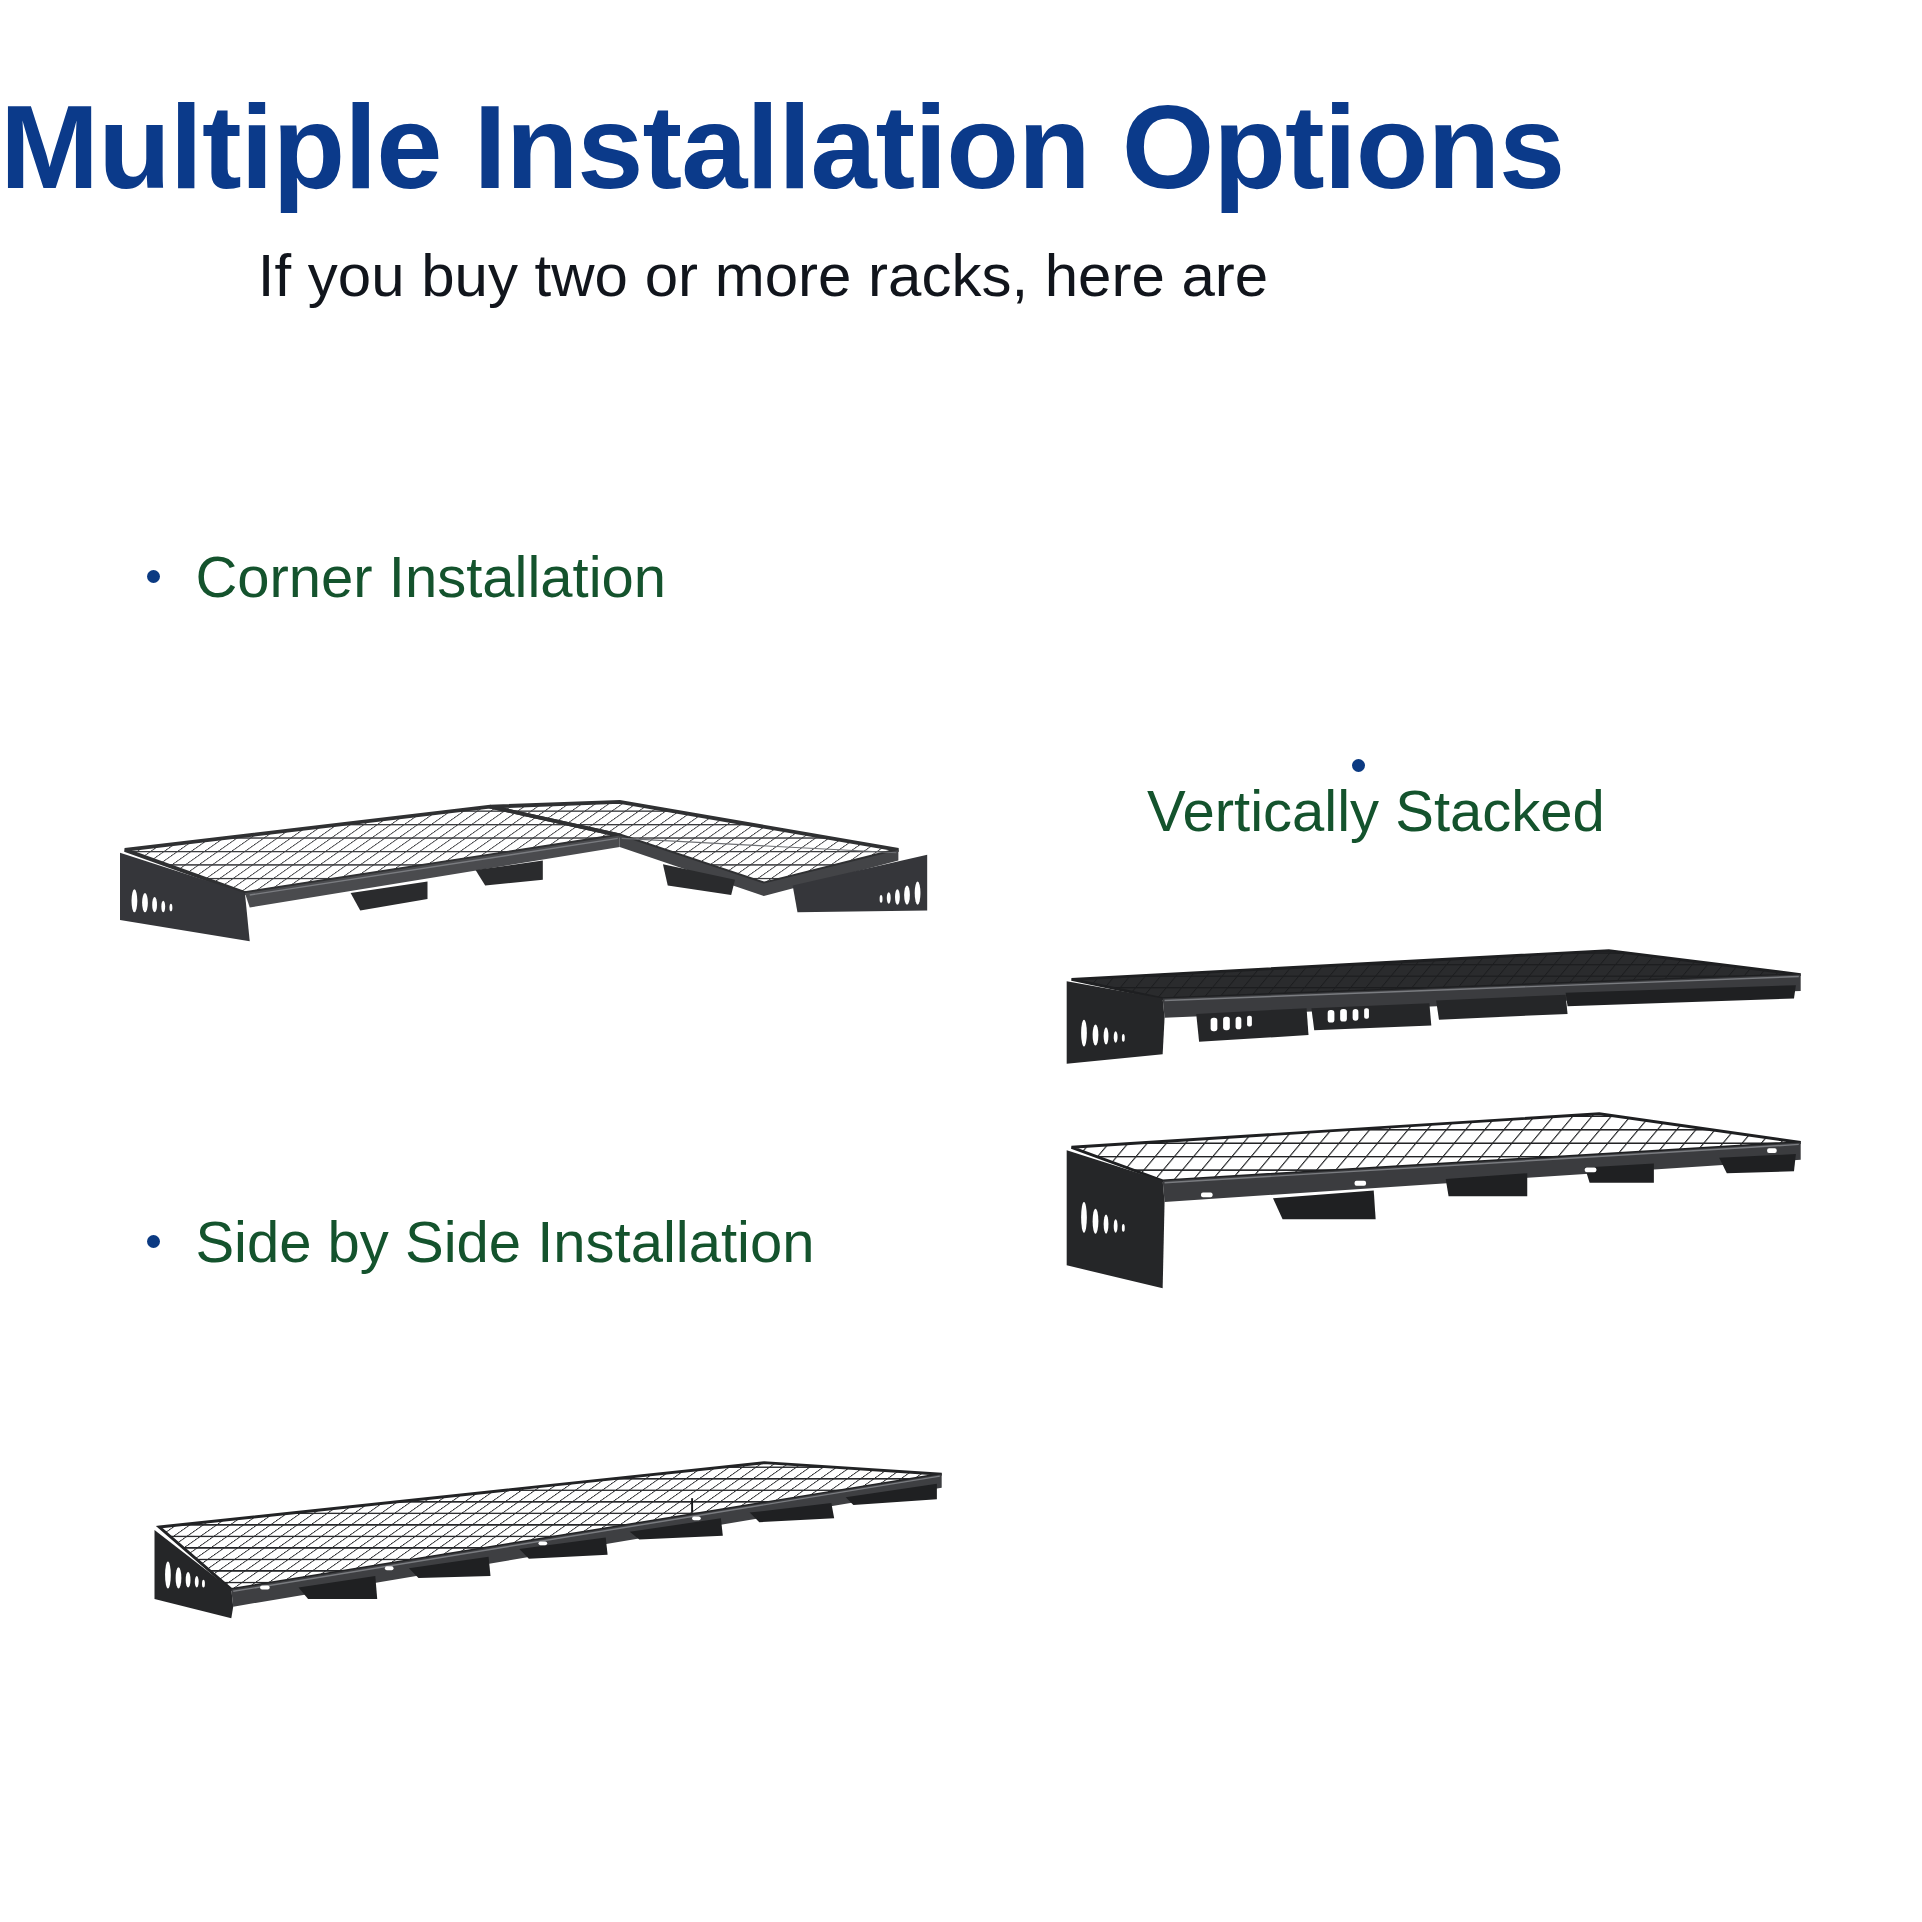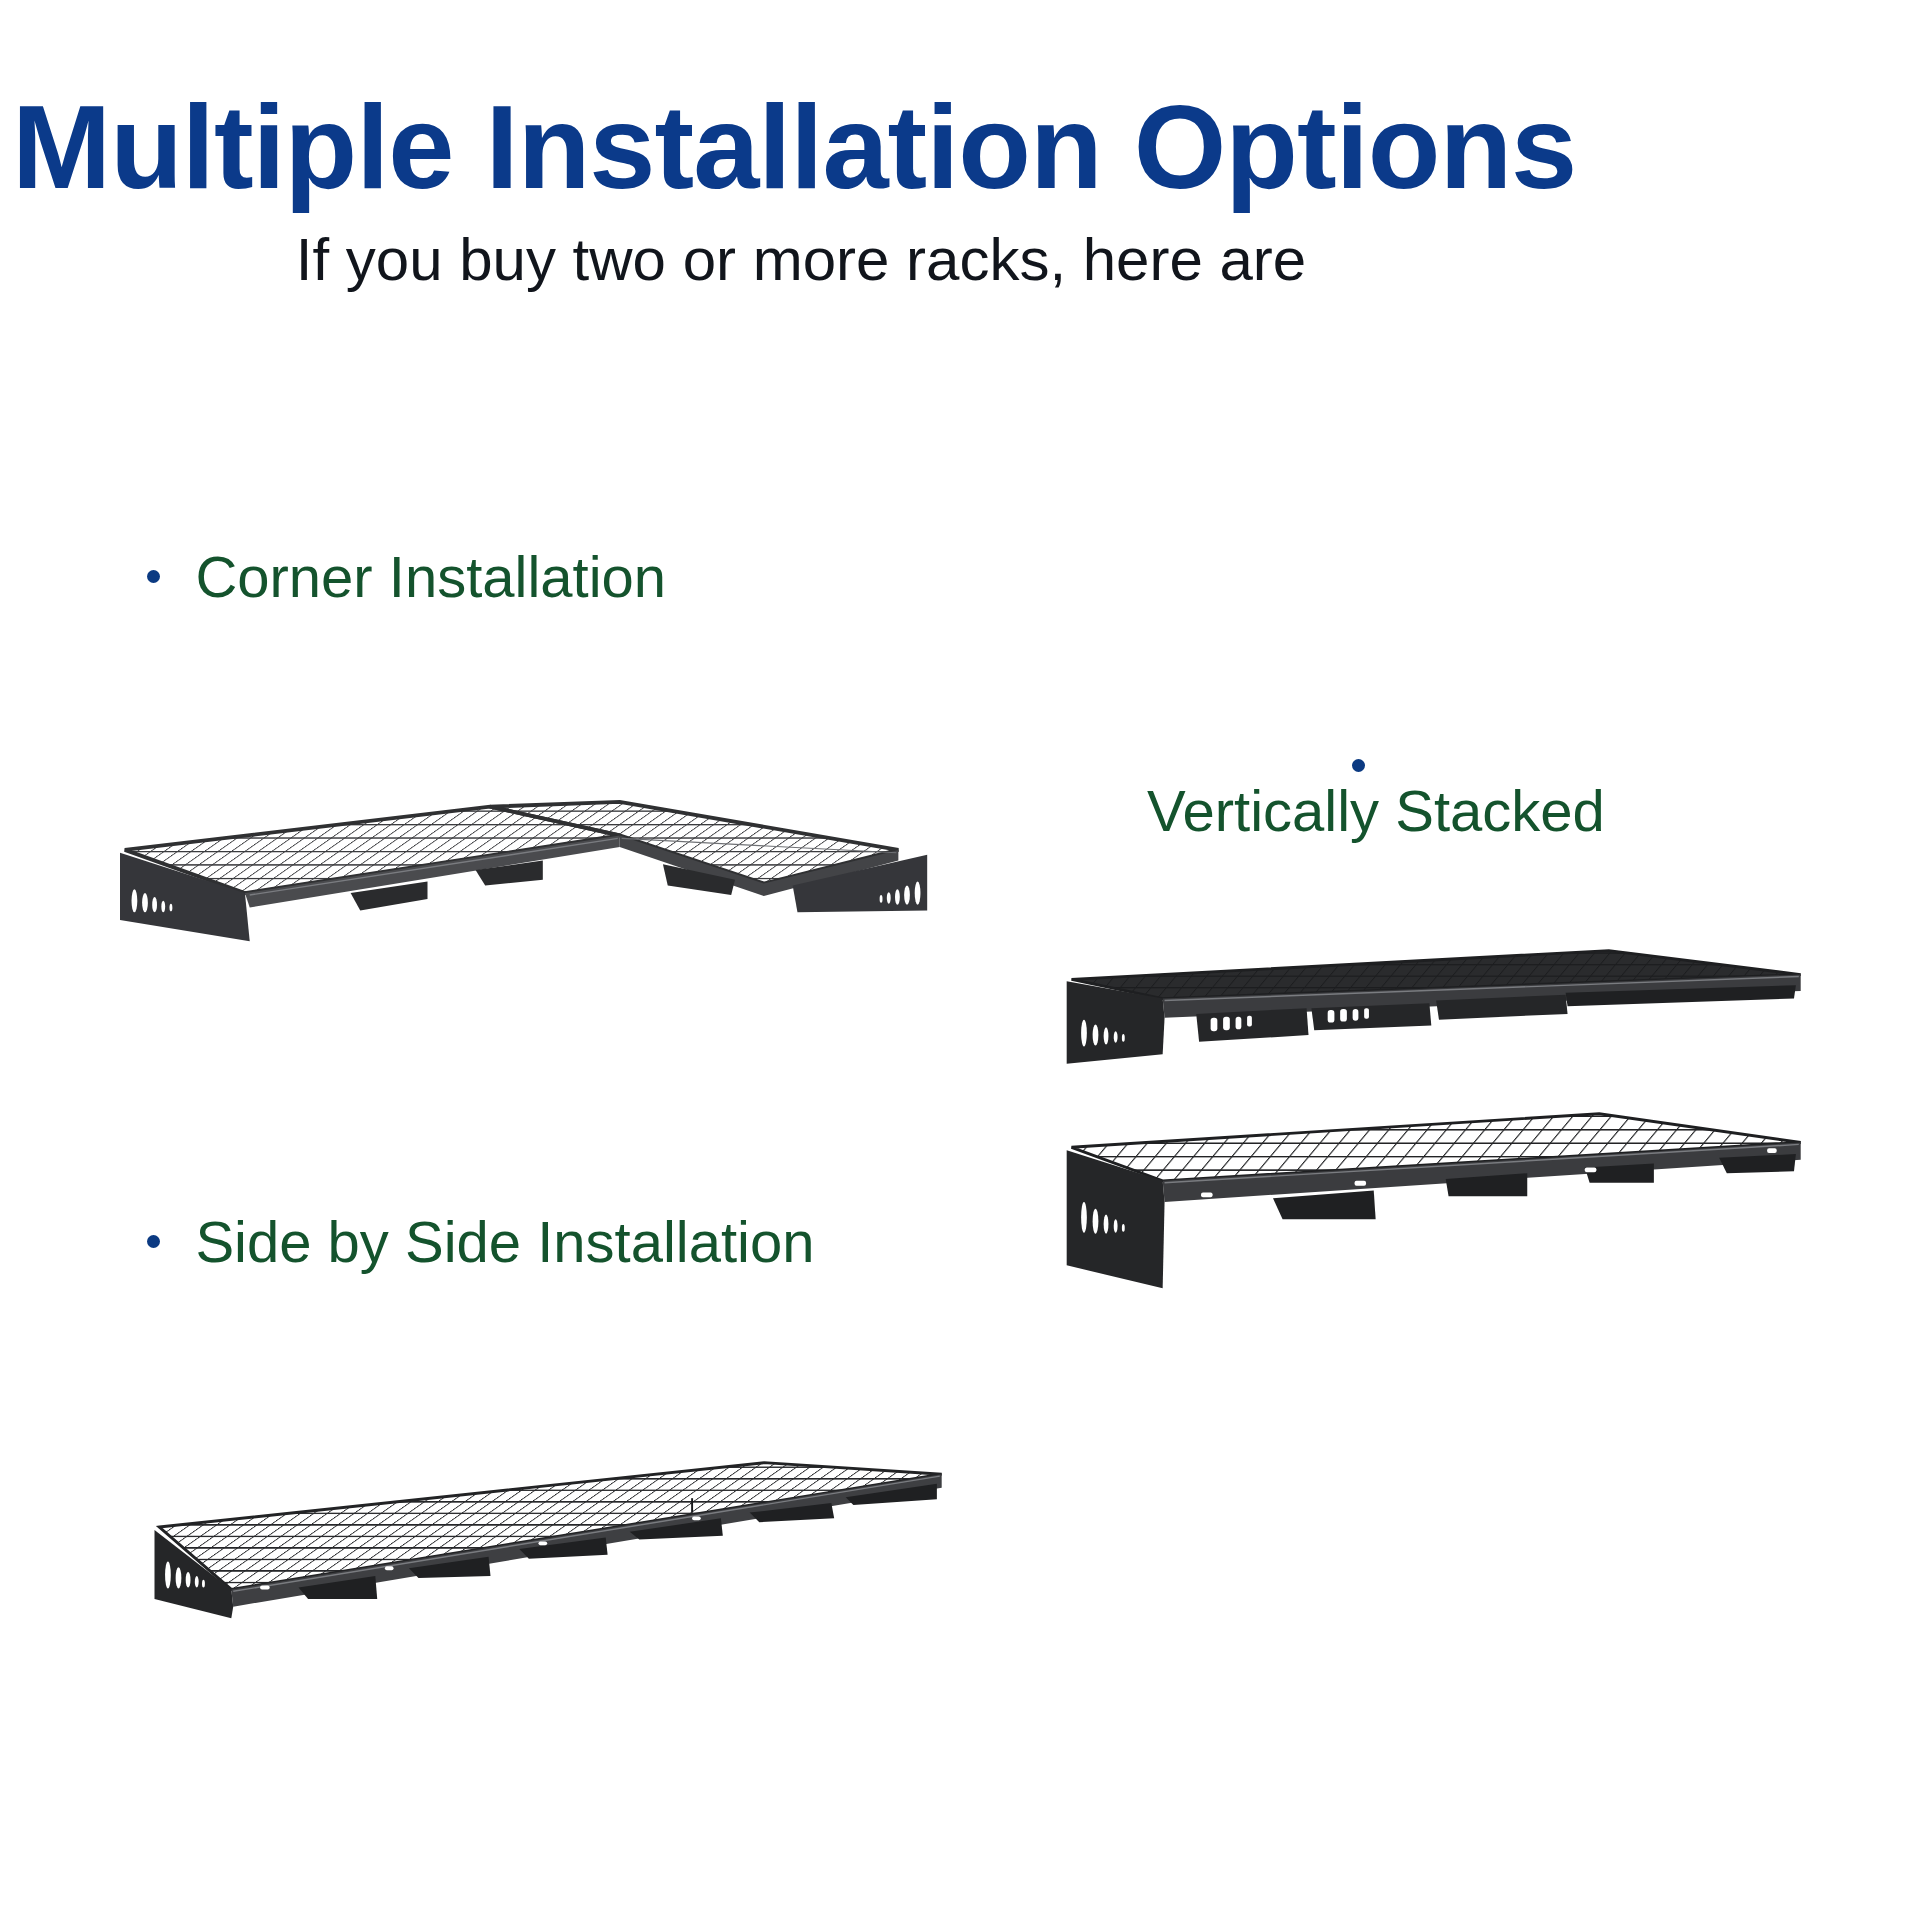--- a/index.html
+++ b/index.html
@@ -9,41 +9,40 @@
     }
     body {
       width: 1922px;
       height: 1922px;
       position: relative;
       overflow: hidden;
       font-family: "Liberation Sans", "DejaVu Sans", sans-serif;
     }
     .title {
       position: absolute;
-      left: 12px;
+      left: 0;
       width: 1529px;
       top: 75px;
       text-align: center;
       font-weight: 700;
       font-size: 119px;
       line-height: 144px;
       letter-spacing: -1px;
       color: #0b3a8a;
       white-space: nowrap;
     }
     .subtitle {
       position: absolute;
       left: 0;
       width: 1526px;
-      top: 224px;
+      top: 240px;
       text-align: center;
       font-size: 60px;
       line-height: 72px;
       color: #11151c;
-      padding-left: 38px;
     }
     .subtitle .line {
       display: block;
       white-space: nowrap;
     }
     .bullet-item {
       position: absolute;
       display: flex;
       align-items: center;
       height: 77px;

